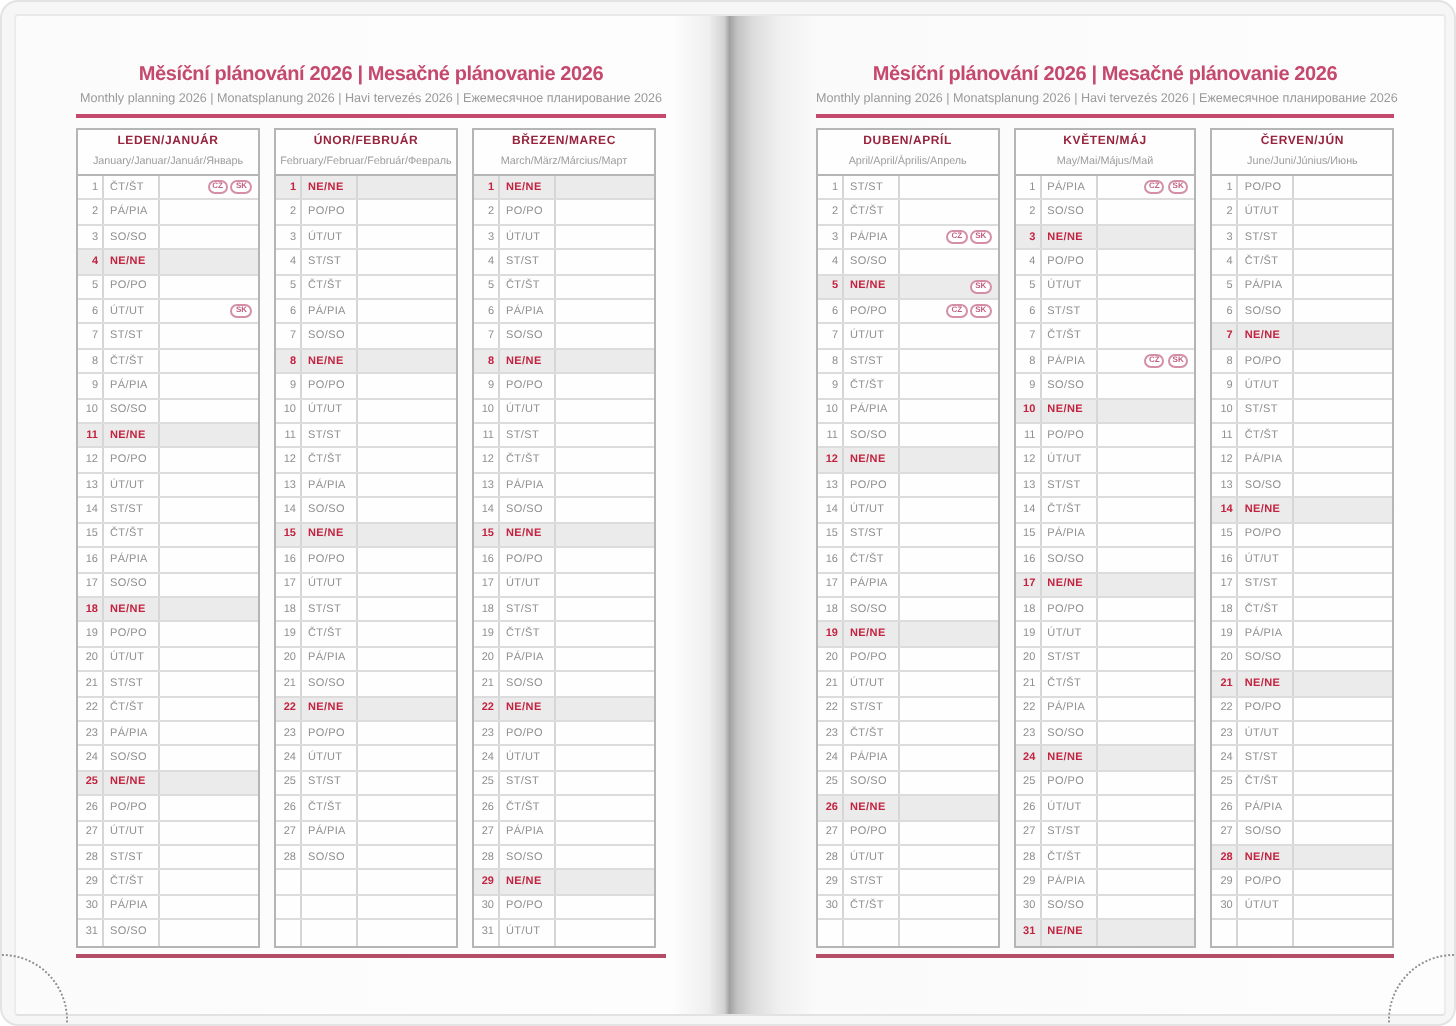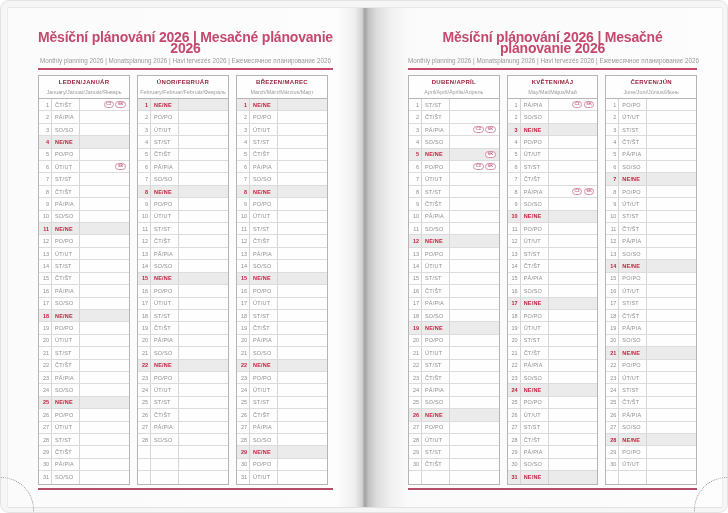--- a/index.html
+++ b/index.html
@@ -12,21 +12,21 @@
     background:linear-gradient(to right,#fbfbfb 0%,#fdfdfd 92%,#efefef 97%,#d2d2d2 99.2%,#9c9c9c 100%);
     border-left:1px solid #ececec; border-radius:2px 0 0 2px;
     padding:24px 32px 0 30px;
   }
   .page.right {
     left:358px;
     background:linear-gradient(to right,#a3a3a3 0%,#c2c2c2 1%,#dcdcdc 3.2%,#f0f0f0 7%,#fafafa 12%,#fdfdfd 100%);
     border-right:1px solid #ececec; border-radius:0 2px 2px 0;
     padding:24px 25px 0 43px;
   }
-  .title { text-align:center; font-size:14px; font-weight:bold; letter-spacing:-0.2px; color:#c5486d; line-height:11px; }
+  .title { text-align:center; font-size:10px; font-weight:bold; letter-spacing:-0.2px; color:#c5486d; line-height:11px; }
   .subtitle { text-align:center; font-size:6.3px; color:#9a9a9a; margin-top:3px; line-height:7px; white-space:nowrap; }
   .rule { height:2px; background:#c5486d; margin-top:4px; }
   .rule.bottom { margin-top:3px; height:2px; background:#b44d68; }
   .columns { display:flex; gap:7px; margin-top:5px; }
   .month { width:92px; border:1px solid #b5b5b5; background:#fefefe; }
   .month-head { border-bottom:1px solid #b5b5b5; text-align:center; height:23px; padding-top:3px; }
   .month-name { font-size:6px; font-weight:bold; color:#97233c; letter-spacing:0.3px; line-height:7px; }
   .month-sub { font-size:5.4px; color:#9c9c9c; margin-top:2.5px; line-height:6px; }
   .row { display:flex; height:12.42px; border-bottom:1px solid #dcdcdc; }
   .row:last-child { border-bottom:none; }

